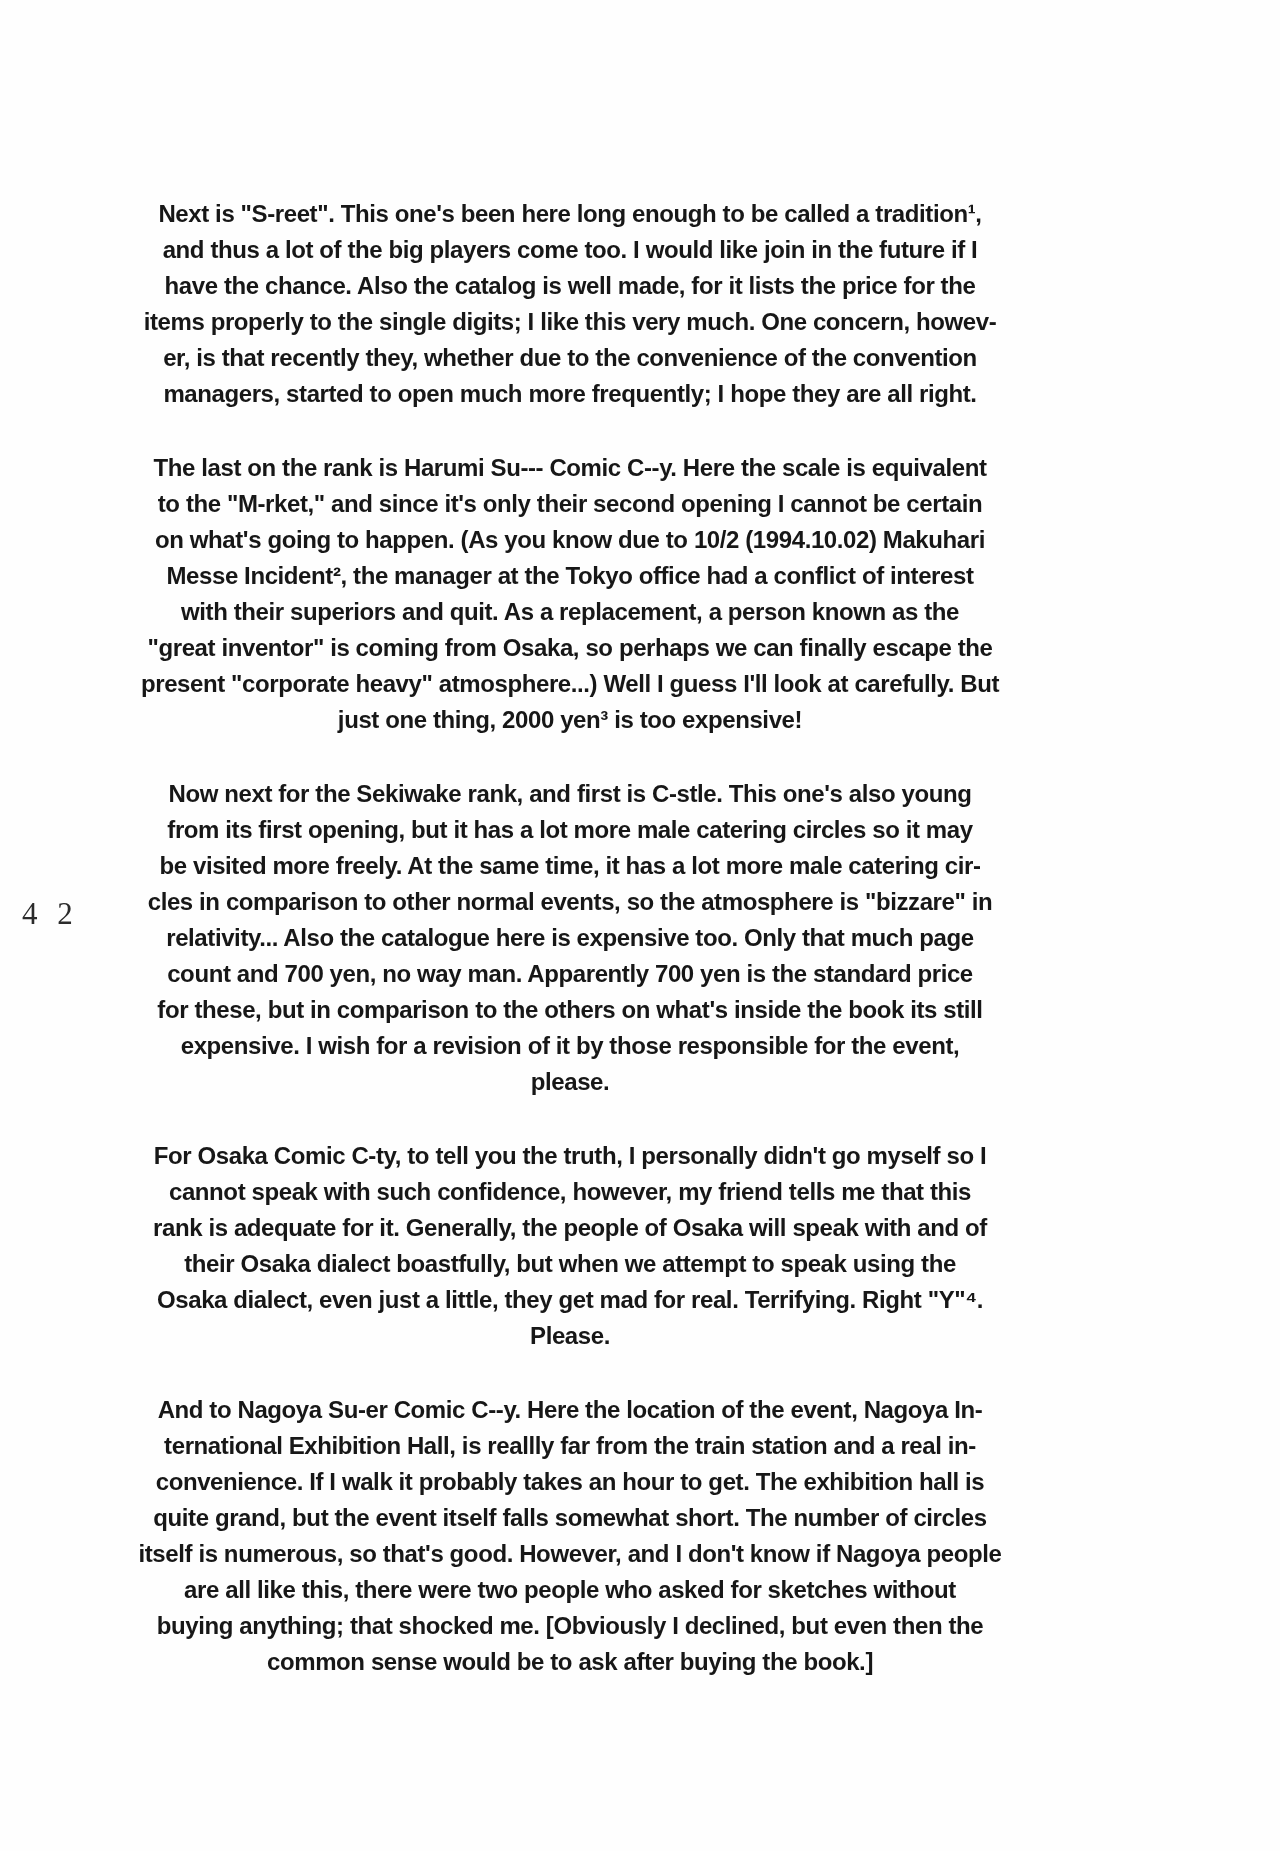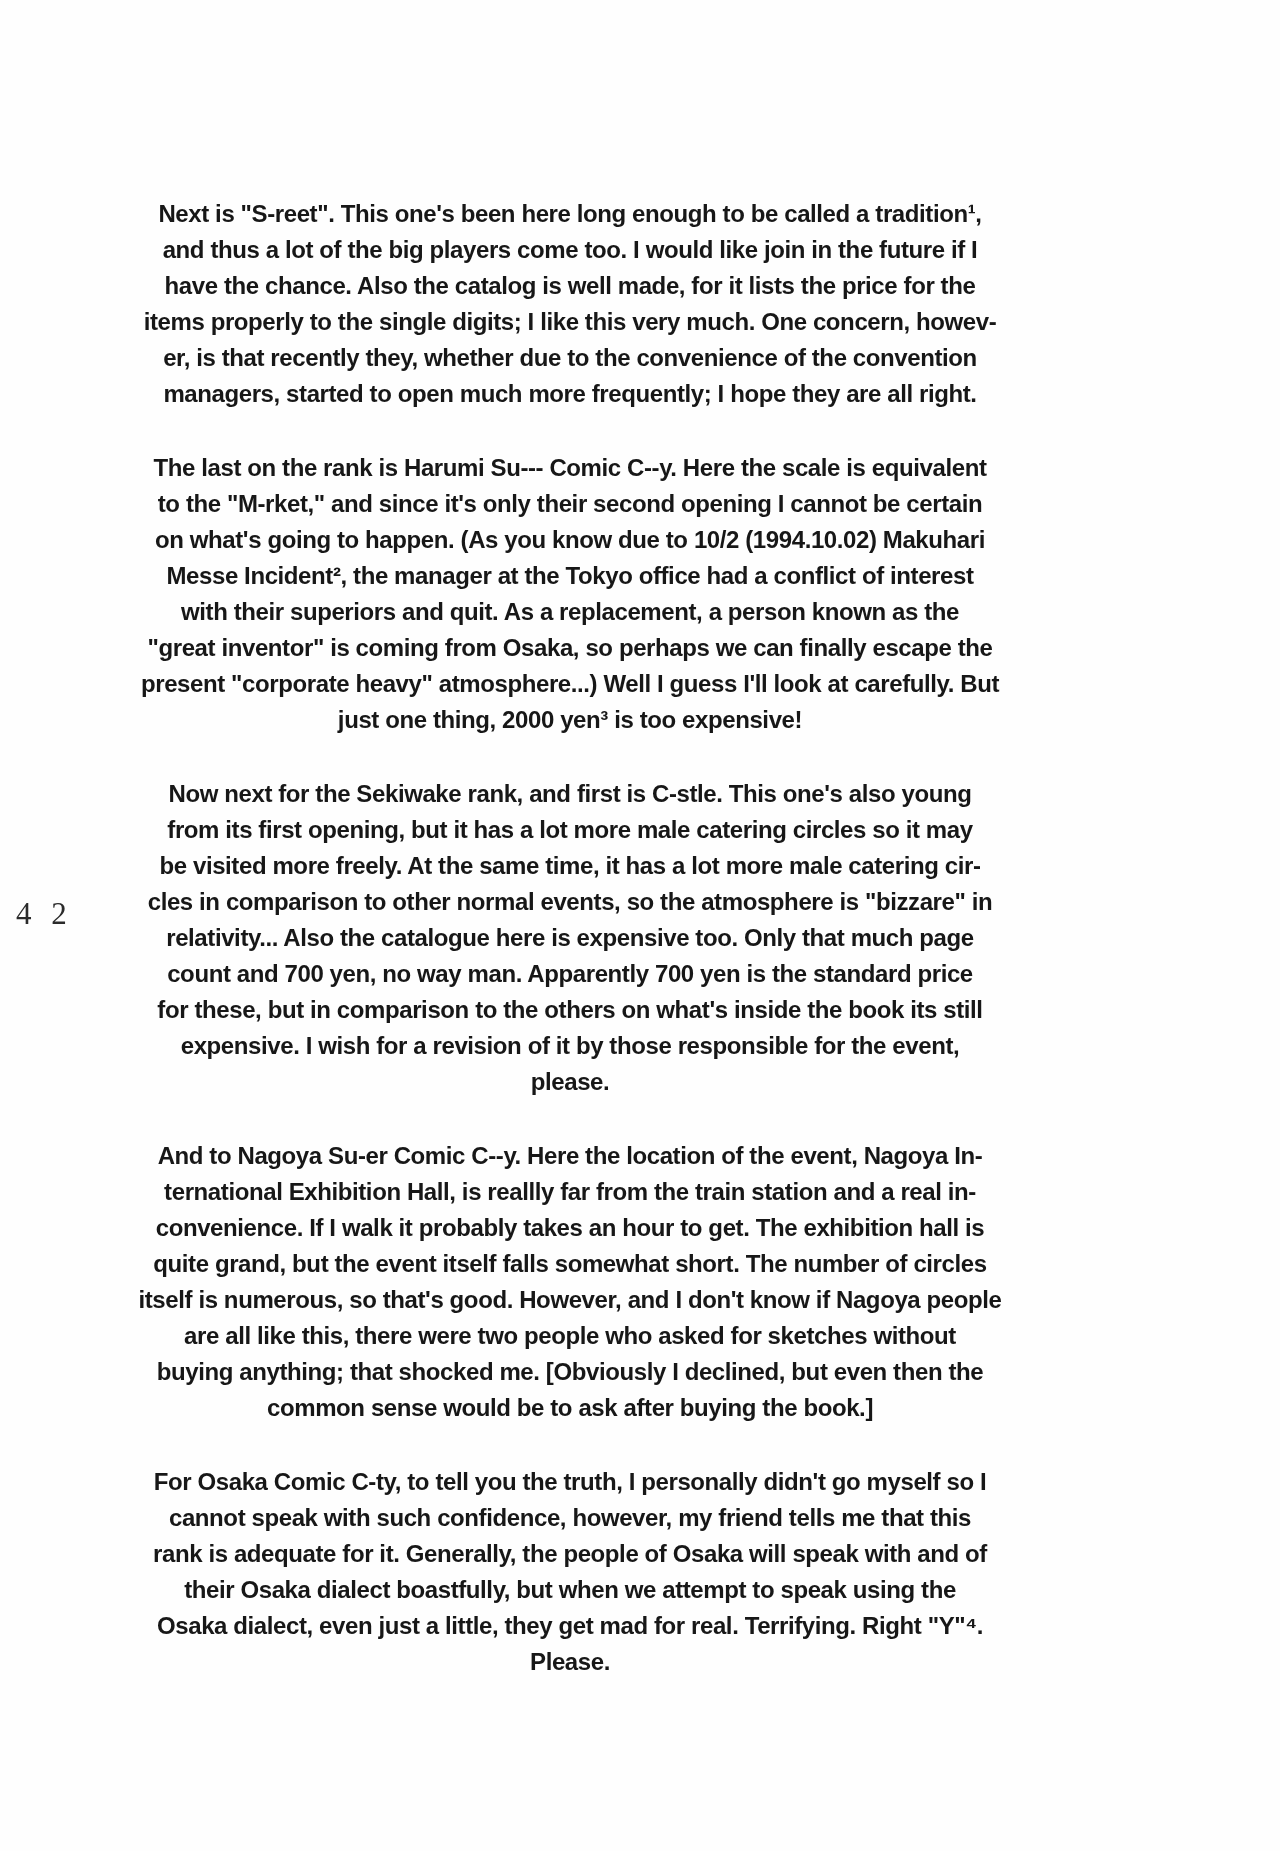--- a/index.html
+++ b/index.html
@@ -29,21 +29,21 @@
     white-space: pre-line;
     text-align: center;
     font-size: 24px;
     font-weight: 700;
     letter-spacing: -0.4px;
     line-height: 36px;
     color: #171717;
   }
   .page-number {
     position: absolute;
-    left: 16px;
+    left: 22px;
     top: 896px;
     font-family: "Liberation Serif", "DejaVu Serif", serif;
     font-weight: 400;
     font-size: 31px;
     letter-spacing: 6px;
     color: #2b2b2b;
     white-space: pre;
   }
 </style>
 </head>
@@ -73,30 +73,30 @@
     <p class="para">Now next for the Sekiwake rank, and first is C-stle. This one's also young
 from its first opening, but it has a lot more male catering circles so it may
 be visited more freely. At the same time, it has a lot more male catering cir-
 cles in comparison to other normal events, so the atmosphere is "bizzare" in
 relativity... Also the catalogue here is expensive too. Only that much page
 count and 700 yen, no way man. Apparently 700 yen is the standard price
 for these, but in comparison to the others on what's inside the book its still
 expensive. I wish for a revision of it by those responsible for the event,
 please.</p>
 
+    <p class="para">For Osaka Comic C-ty, to tell you the truth, I personally didn't go myself so I
+cannot speak with such confidence, however, my friend tells me that this
+rank is adequate for it. Generally, the people of Osaka will speak with and of
+their Osaka dialect boastfully, but when we attempt to speak using the
+Osaka dialect, even just a little, they get mad for real. Terrifying. Right "Y"⁴.
+Please.</p>
+
     <p class="para">And to Nagoya Su-er Comic C--y. Here the location of the event, Nagoya In-
 ternational Exhibition Hall, is reallly far from the train station and a real in-
 convenience. If I walk it probably takes an hour to get. The exhibition hall is
 quite grand, but the event itself falls somewhat short. The number of circles
 itself is numerous, so that's good. However, and I don't know if Nagoya people
 are all like this, there were two people who asked for sketches without
 buying anything; that shocked me. [Obviously I declined, but even then the
 common sense would be to ask after buying the book.]</p>
-
-    <p class="para">For Osaka Comic C-ty, to tell you the truth, I personally didn't go myself so I
-cannot speak with such confidence, however, my friend tells me that this
-rank is adequate for it. Generally, the people of Osaka will speak with and of
-their Osaka dialect boastfully, but when we attempt to speak using the
-Osaka dialect, even just a little, they get mad for real. Terrifying. Right "Y"⁴.
-Please.</p>
   </div>
 
 </div>
 
 </body></html>

